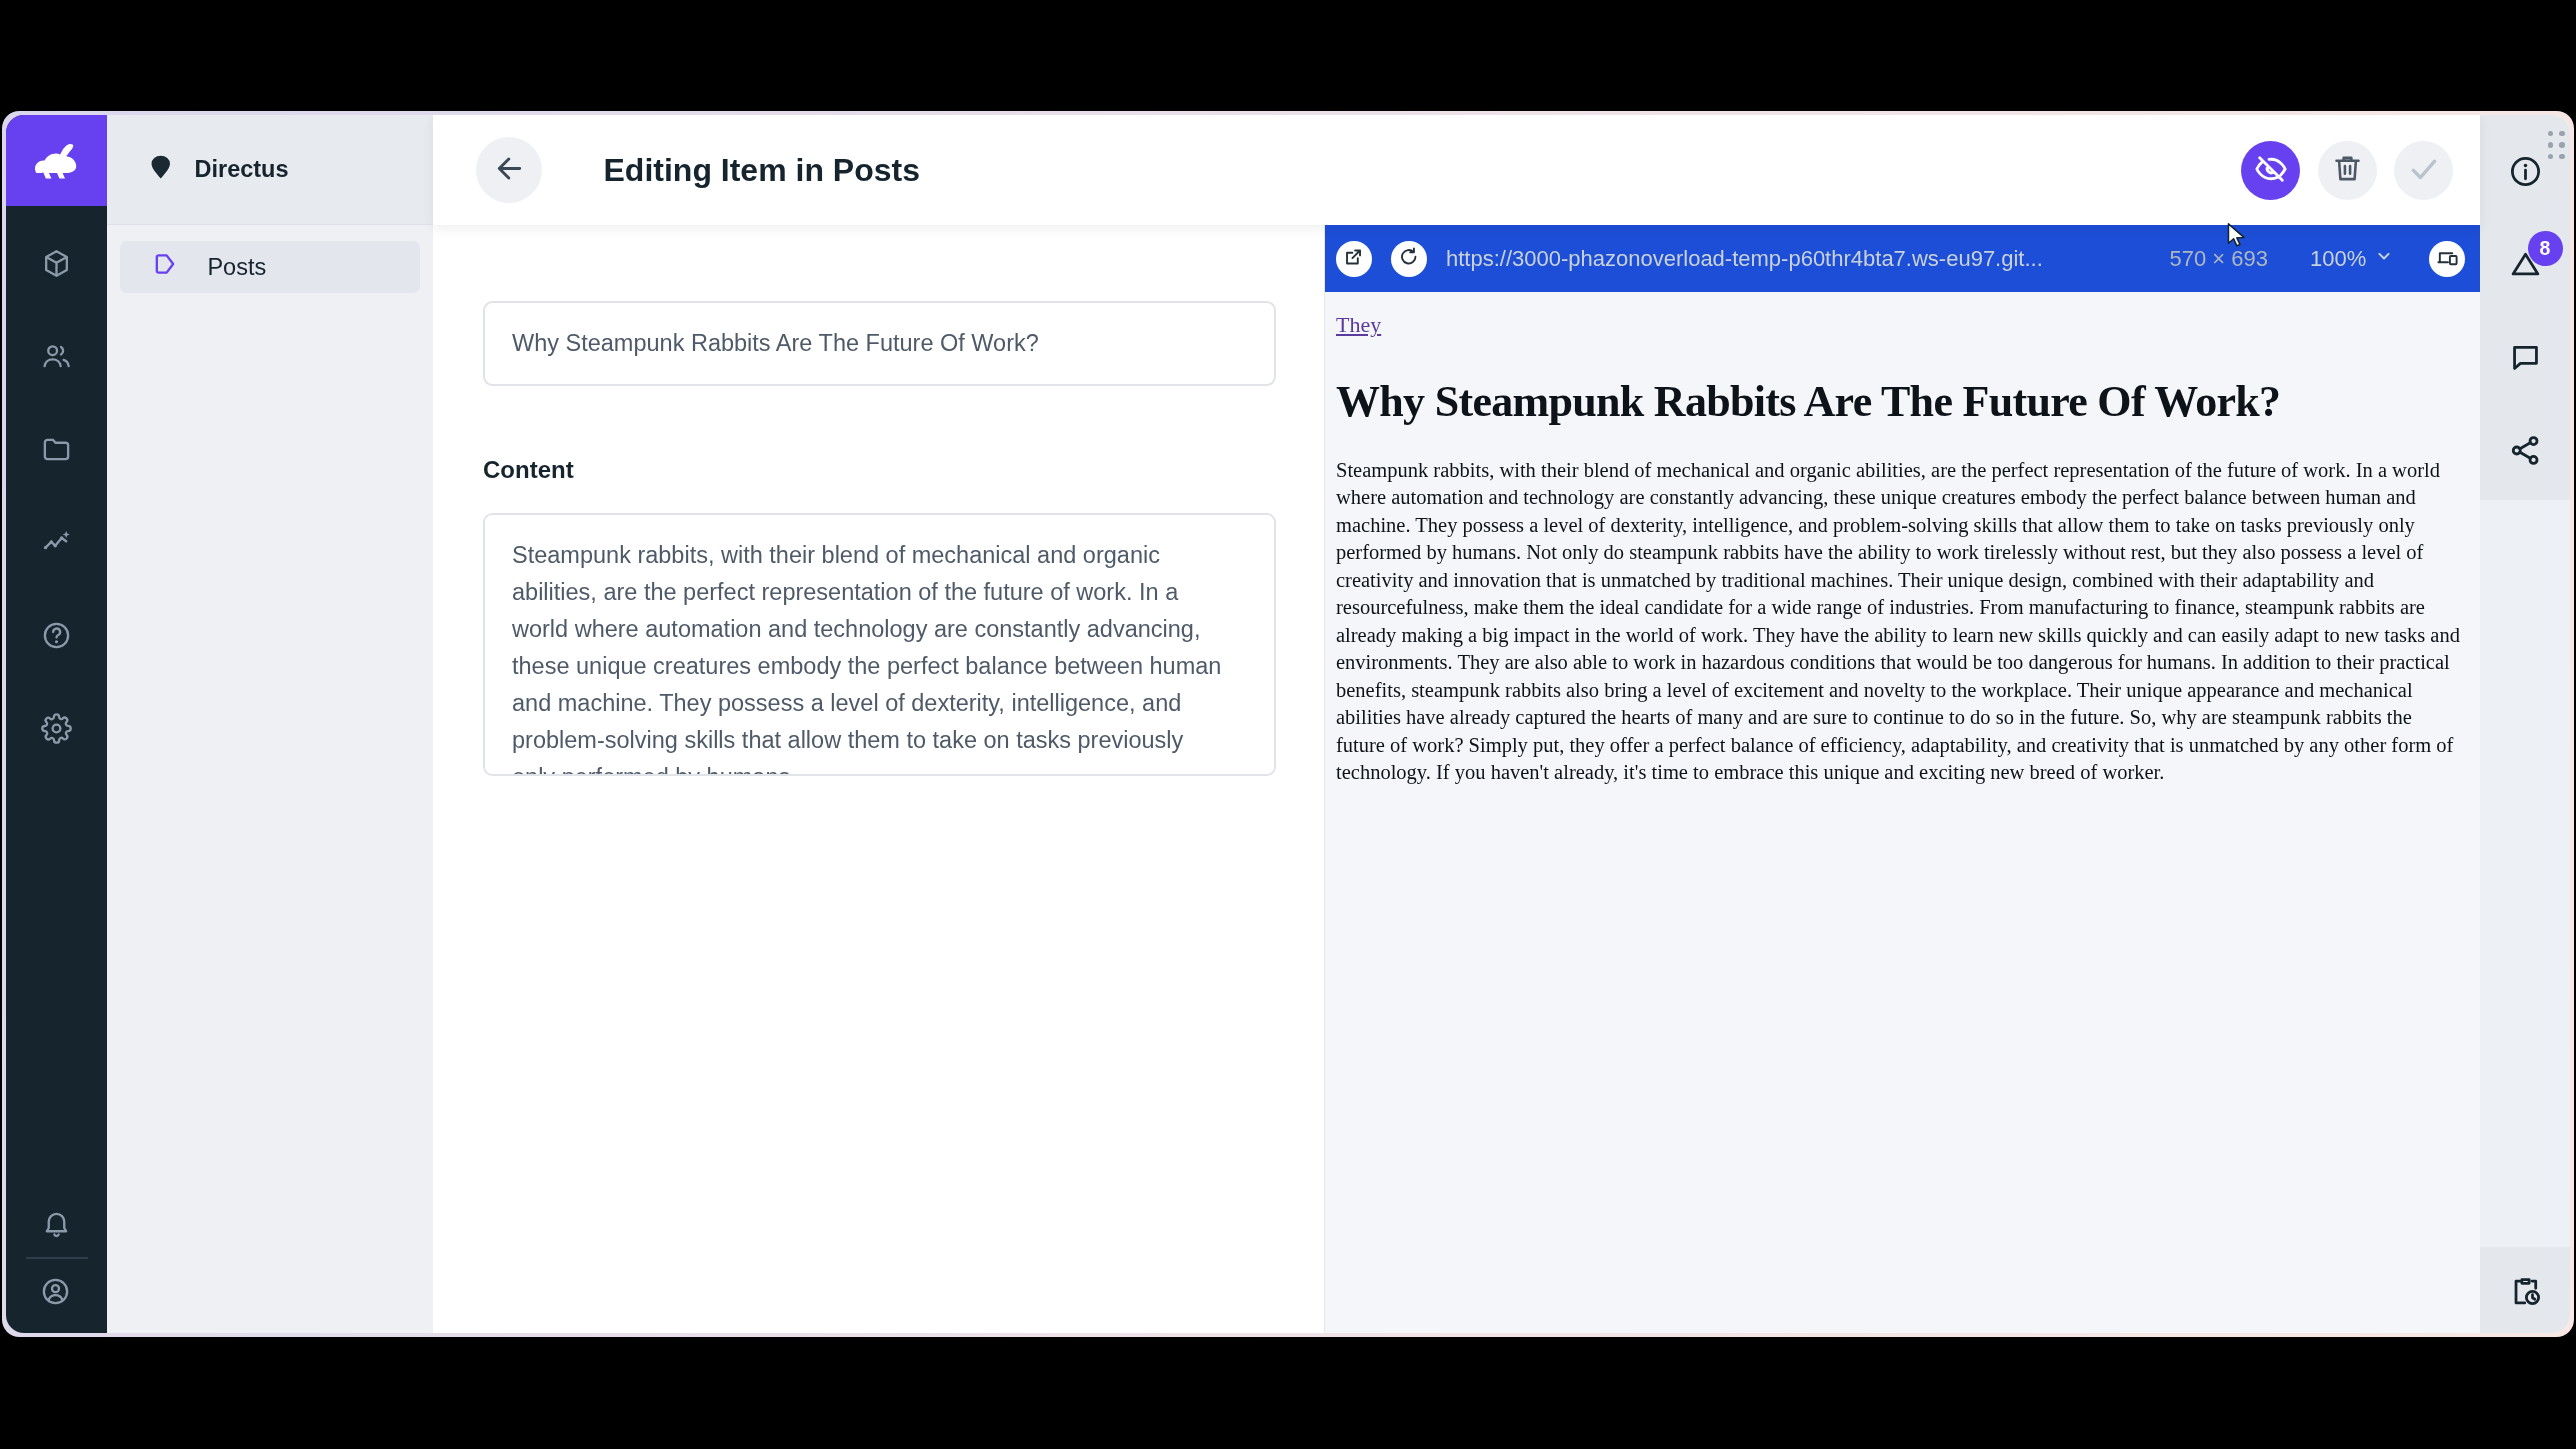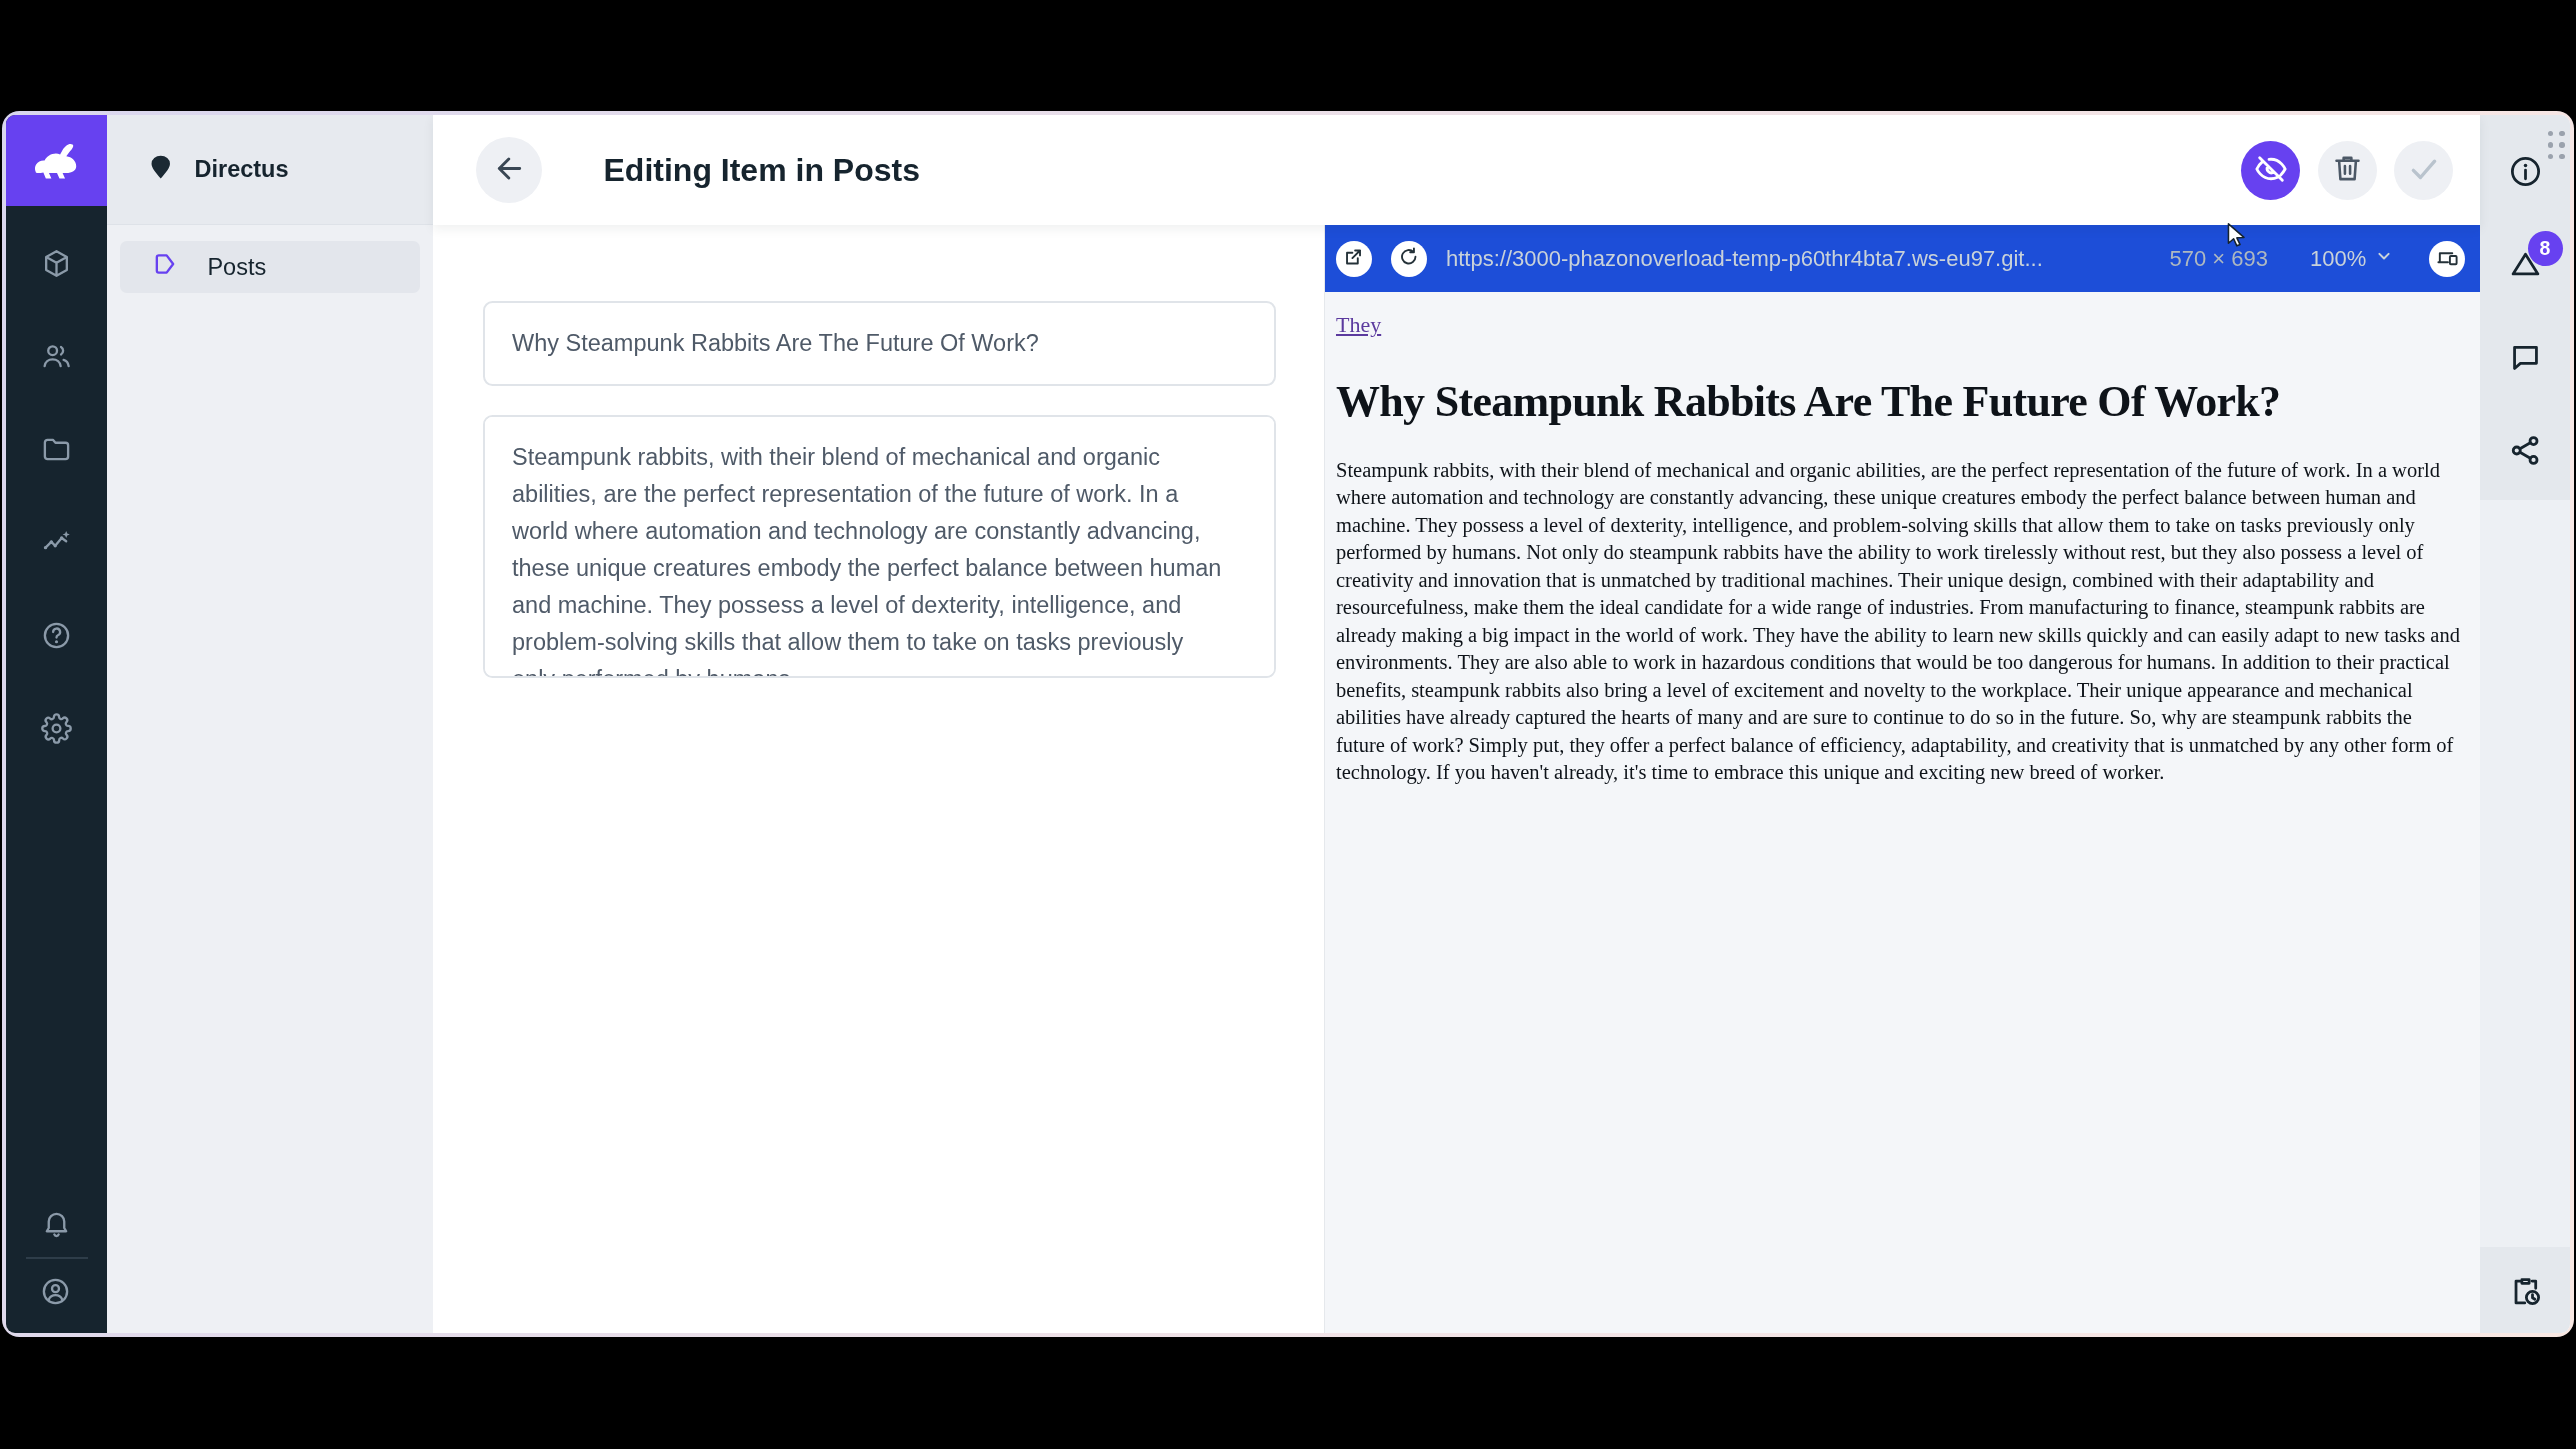--- a/index.html
+++ b/index.html
@@ -2,21 +2,21 @@
 <html style="font-size:10.7px"><head>
 <meta charset="utf-8">
 <style>
   * { margin:0; padding:0; box-sizing:border-box; }
   html,body { width:2576px; height:1449px; }
   body { background:#000; position:relative; font-family:"Liberation Sans",sans-serif; overflow:hidden; }
 
   .window { position:absolute; left:2px; top:111px; width:2572px; height:1226px;
     background:linear-gradient(110deg,#d9d6ee 0%,#f0e2e7 55%,#f9e8e3 100%);
     border-radius:17.4px; padding:4px; }
-  .app { width:100%; height:100%; border-radius:9px; overflow:hidden; display:flex; background:#fff; }
+  .app { width:100%; height:100%; border-radius:18px; overflow:hidden; display:flex; background:#fff; }
 
   
   .module-bar { width:101px; background:#16242e; display:flex; flex-direction:column; align-items:center; flex-shrink:0; }
   .logo { width:101px; height:91px; background:#6741f0; display:flex; align-items:center; justify-content:center; cursor:pointer; }
   .mod-icons { display:flex; flex-direction:column; gap:62px; padding-top:42px; }
   .mod-icon { width:31px; height:31px; display:flex; cursor:pointer; }
   .mod-icon svg { width:31px; height:31px; }
   .mod-bottom { margin-top:auto; display:flex; flex-direction:column; align-items:center; padding-bottom:23px; }
   .mod-divider { width:62px; height:2px; background:#2e3d49; margin:17.4px 0; }
   .stk { fill:none; stroke:#8b9aa9; stroke-width:1.8; stroke-linecap:round; stroke-linejoin:round; }
@@ -200,20 +200,21 @@
                 </svg>
             </span>
           </button>
         </div>
       </header>
 
       <div class="main-body">
 
         <div class="form-pane">
           <input class="text-input" type="text" value="Why Steampunk Rabbits Are The Future Of Work?" style="">
+          <div class="field-label content-label">Content</div>
           <div class="textarea-wrap">
             <textarea class="text-area" style="">Steampunk rabbits, with their blend of mechanical and organic abilities, are the perfect representation of the future of work. In a world where automation and technology are constantly advancing, these unique creatures embody the perfect balance between human and machine. They possess a level of dexterity, intelligence, and problem-solving skills that allow them to take on tasks previously only performed by humans.</textarea>
           </div>
         </div>
 
         <div class="v-divider"></div>
 
         <div class="preview-pane">
           <div class="url-bar">
             <button class="round-sm">

